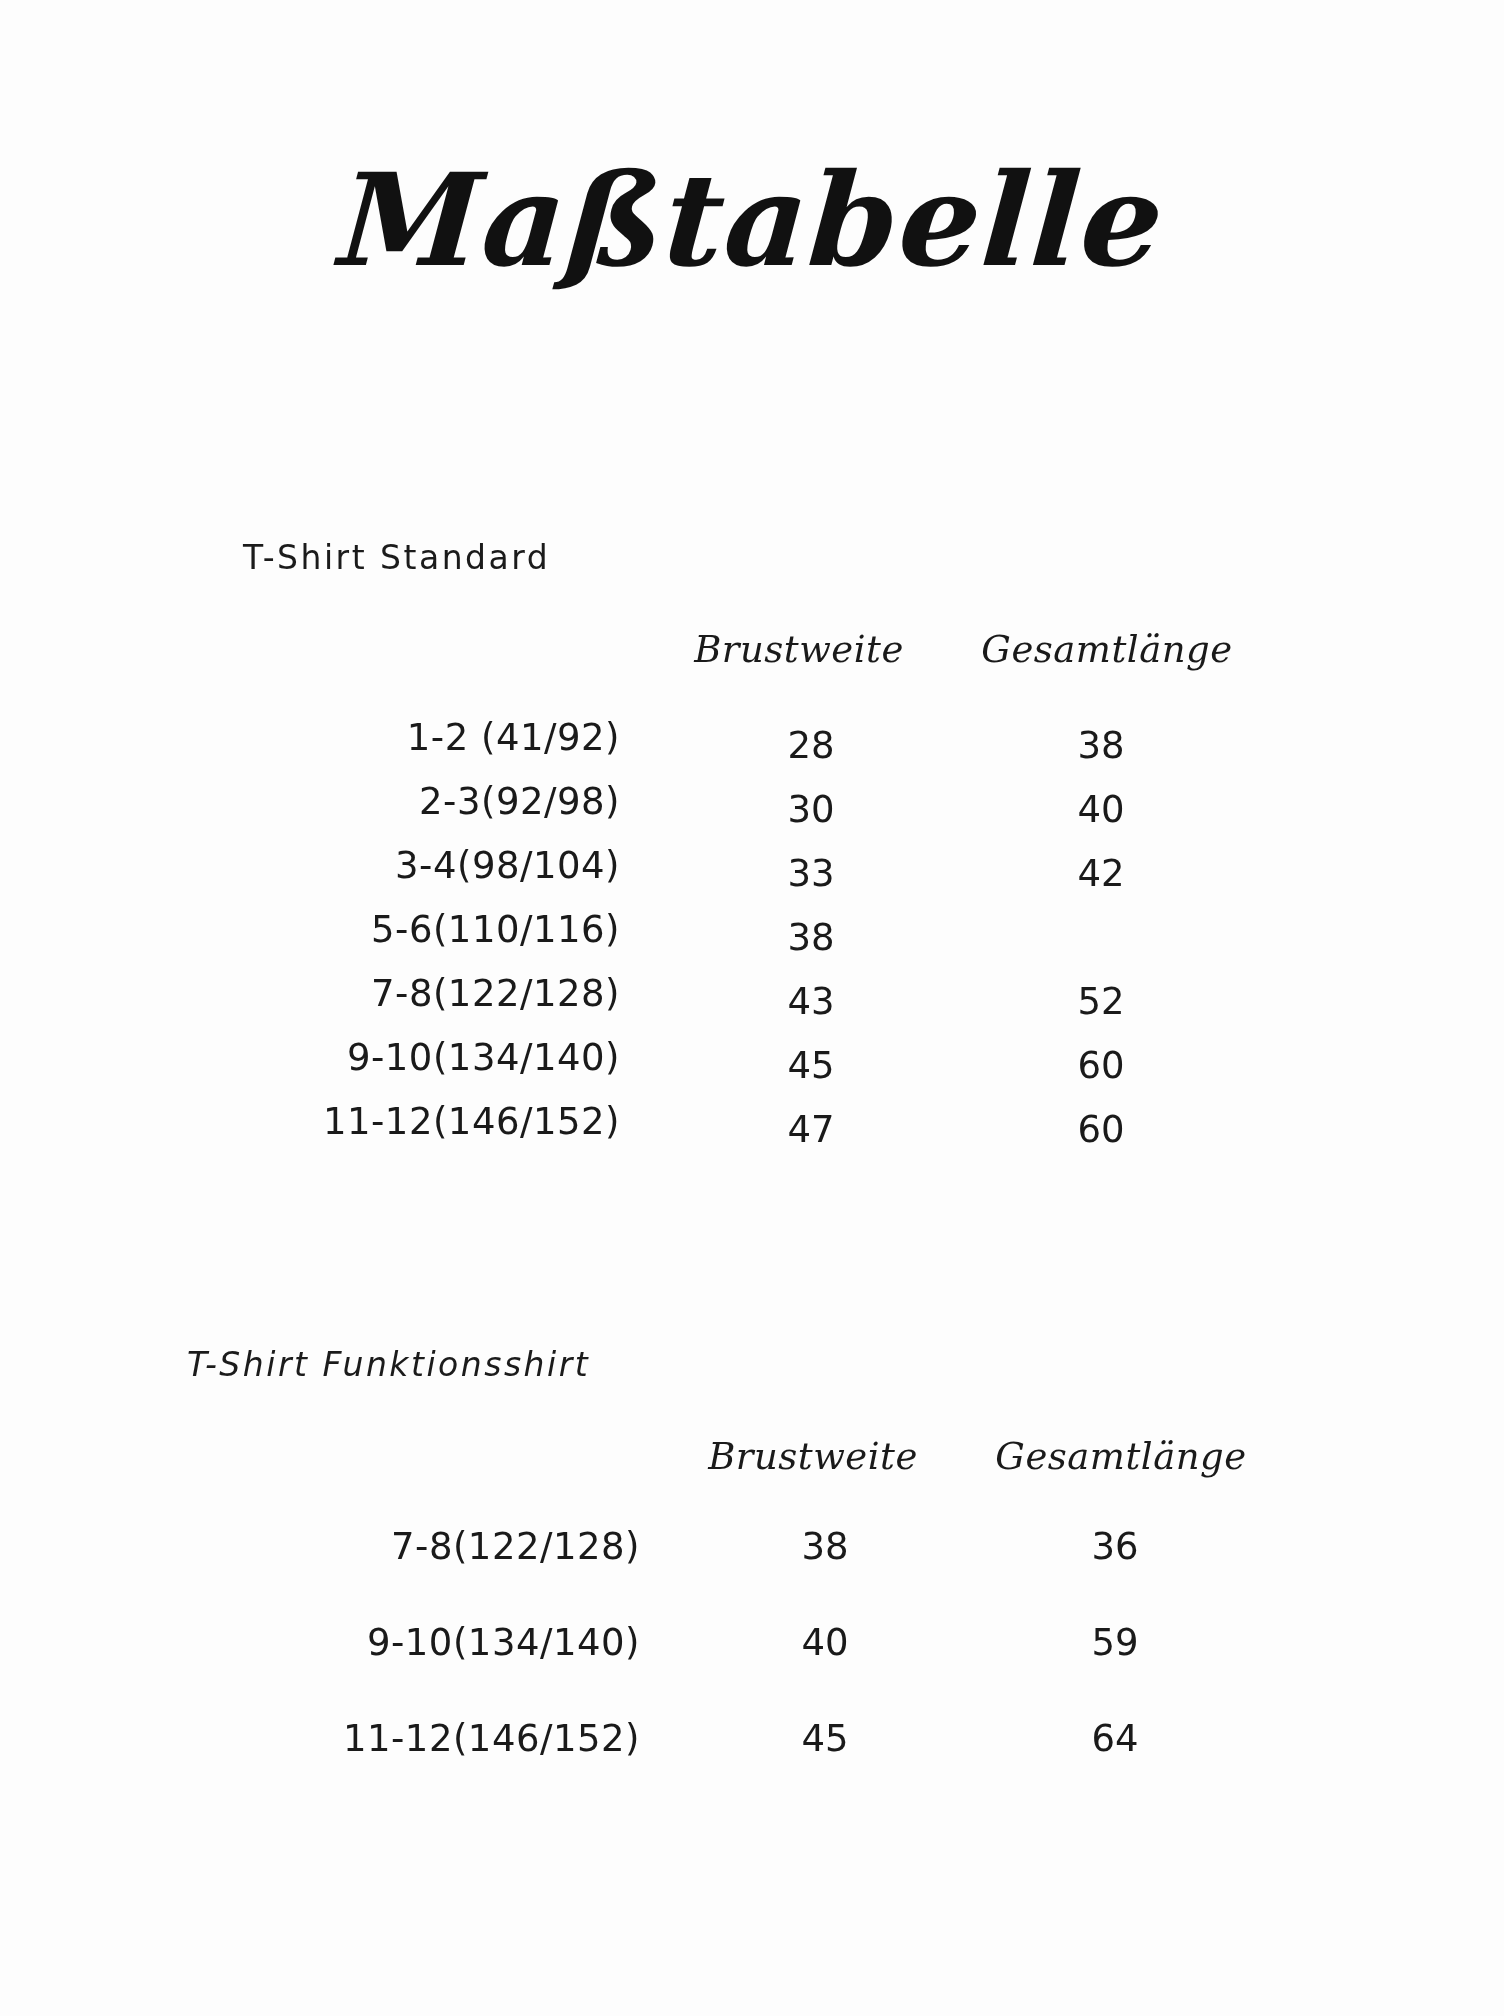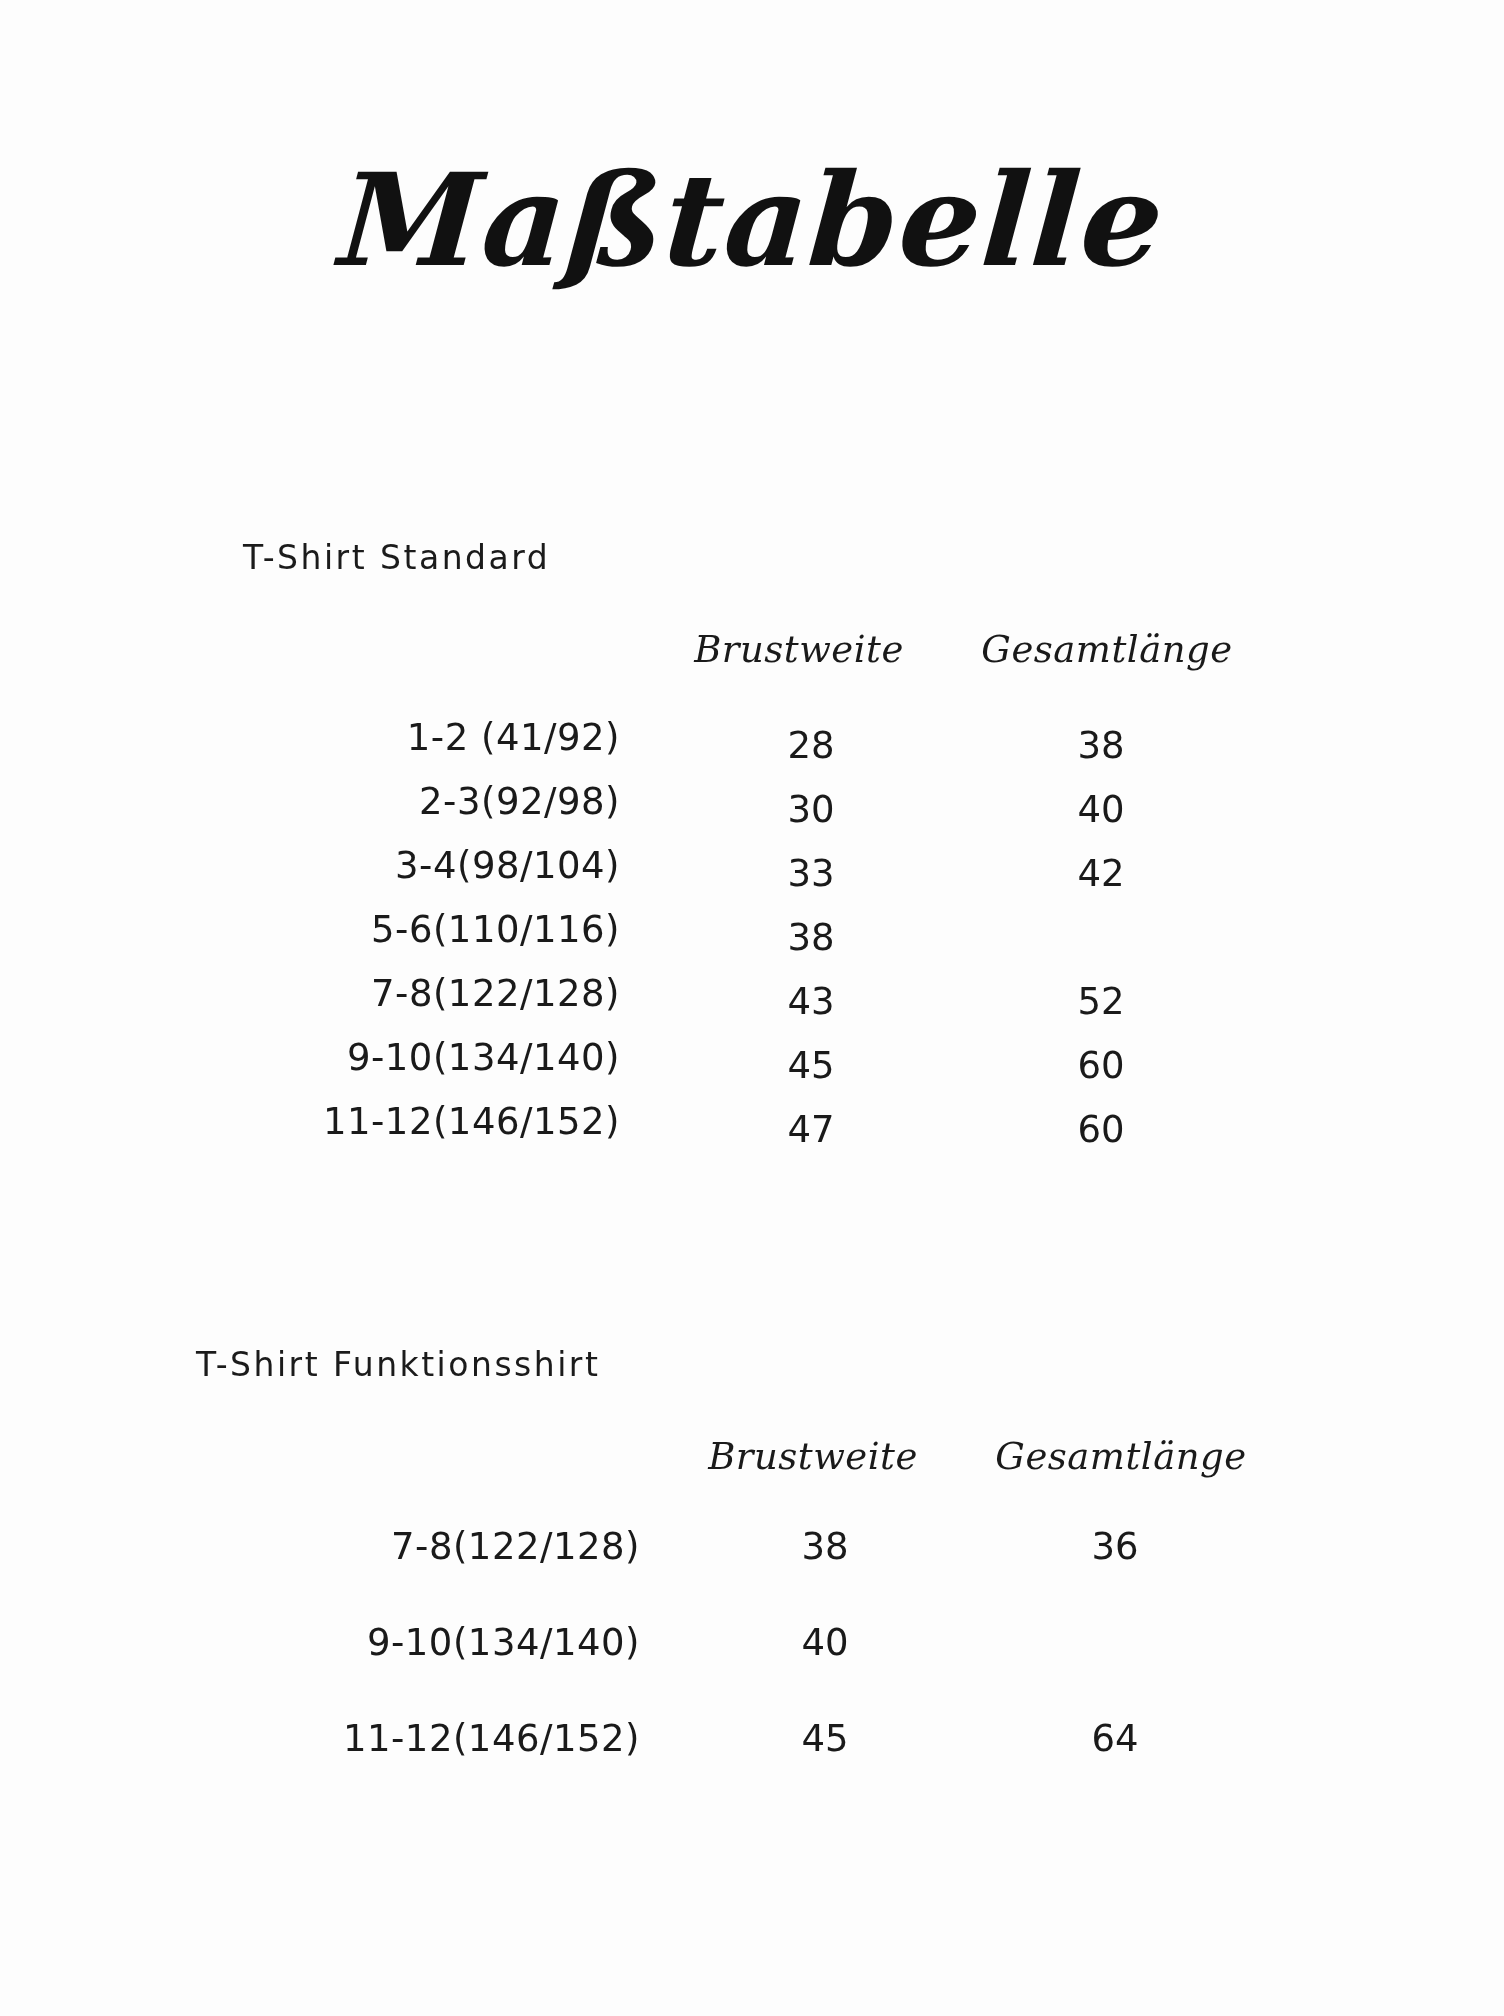--- a/index.html
+++ b/index.html
@@ -43,21 +43,21 @@
   
   .section-heading {
     position: absolute;
     font-family: "DejaVu Sans", sans-serif;
     font-size: 33px;
     letter-spacing: 2.5px;
     color: #1b1b1b;
     white-space: nowrap;
   }
   #sec1-heading { top: 538px; left: 243px; }
-  #sec2-heading { top: 1345px; left: 196px; }
+  #sec2-heading { top: 1345px; left: 187px; font-style: italic; }
 
   
   .table {
     position: absolute;
   }
   #table-standard { top: 628px; left: 200px; width: 1130px; }
   #table-funktion { top: 1435px; left: 220px; width: 1130px; }
 
   .table-row {
     display: flex;
@@ -176,20 +176,21 @@
 
     <div class="table-row data-row">
       <div class="col-size handwritten">7-8(122/128)</div>
       <div class="col-chest handwritten">38</div>
       <div class="col-length handwritten">36</div>
     </div>
 
     <div class="table-row data-row">
       <div class="col-size handwritten">9-10(134/140)</div>
       <div class="col-chest handwritten">40</div>
+      <div class="col-length handwritten">59</div>
     </div>
 
     <div class="table-row data-row">
       <div class="col-size handwritten">11-12(146/152)</div>
       <div class="col-chest handwritten">45</div>
       <div class="col-length handwritten">64</div>
     </div>
 
   </div>
 

